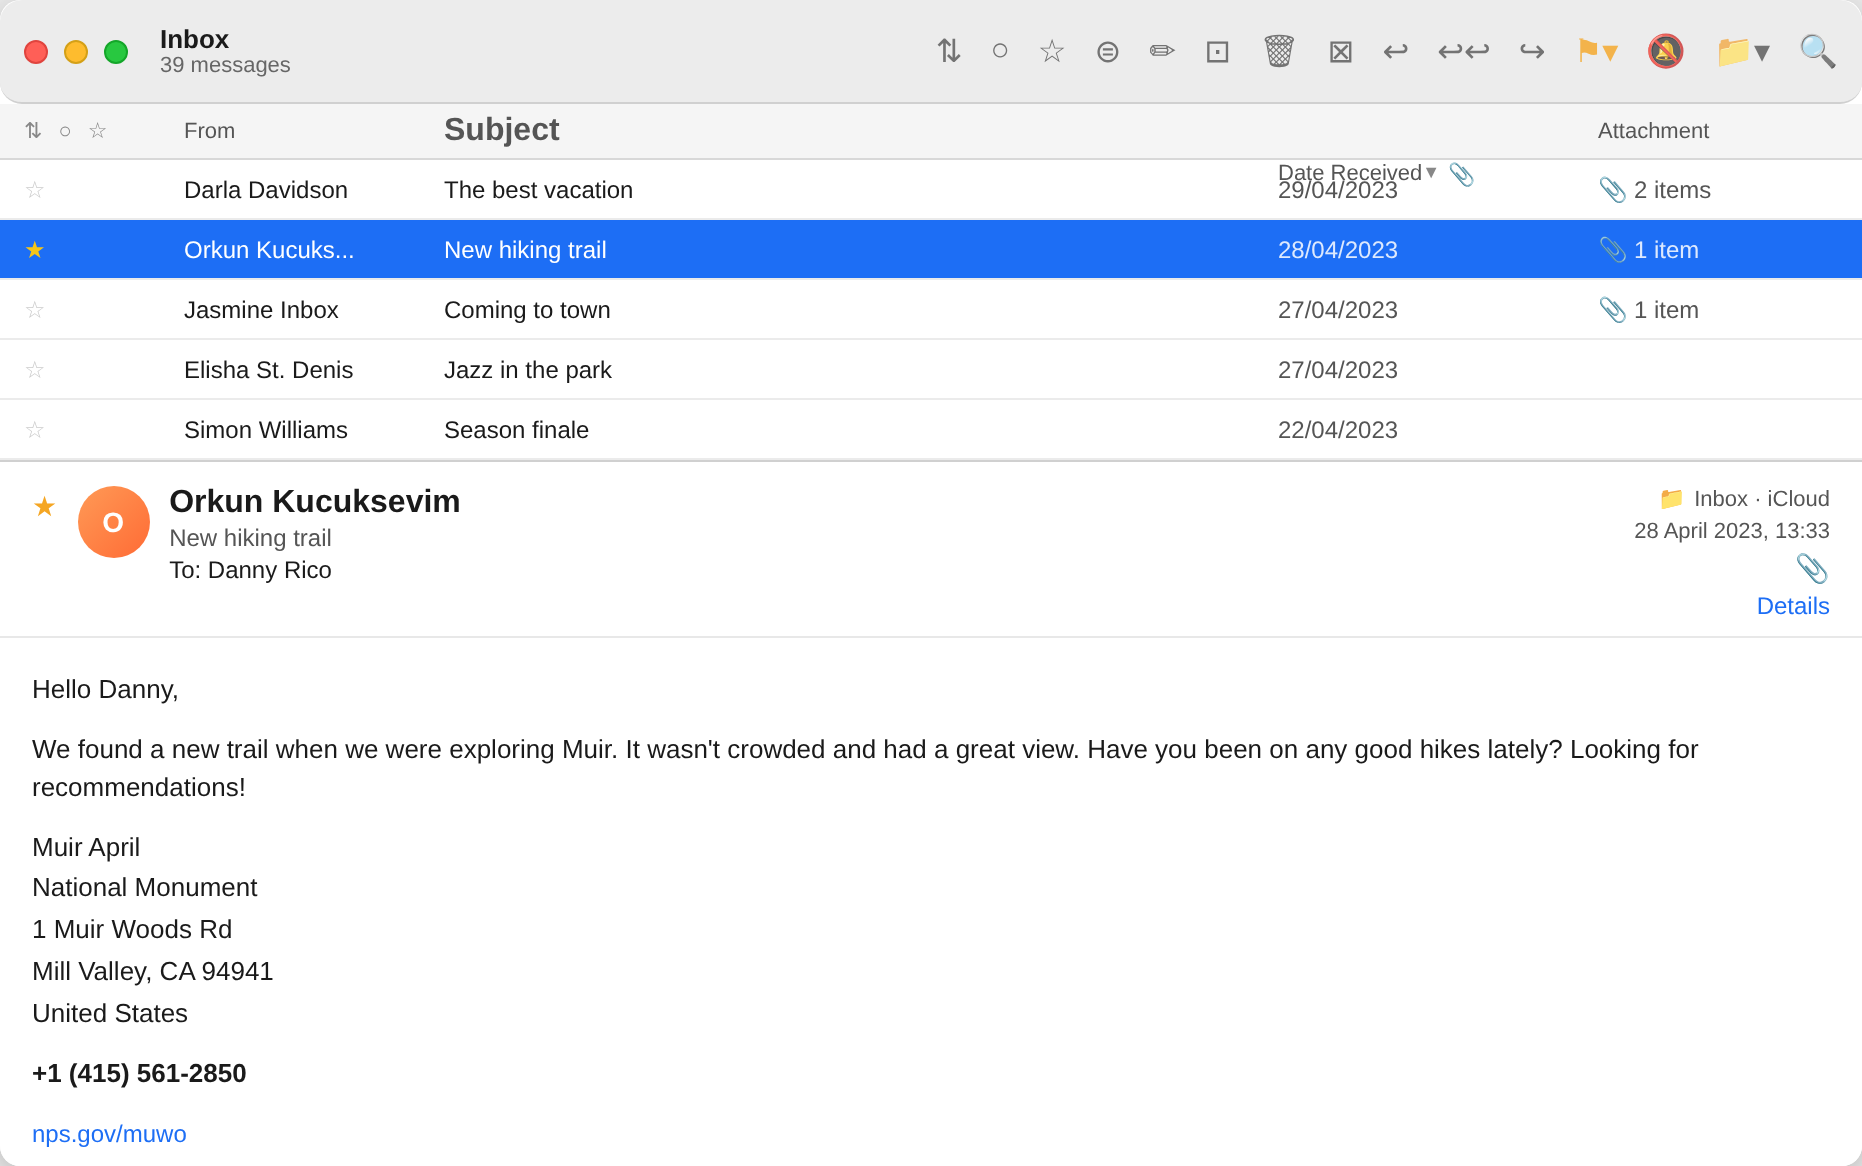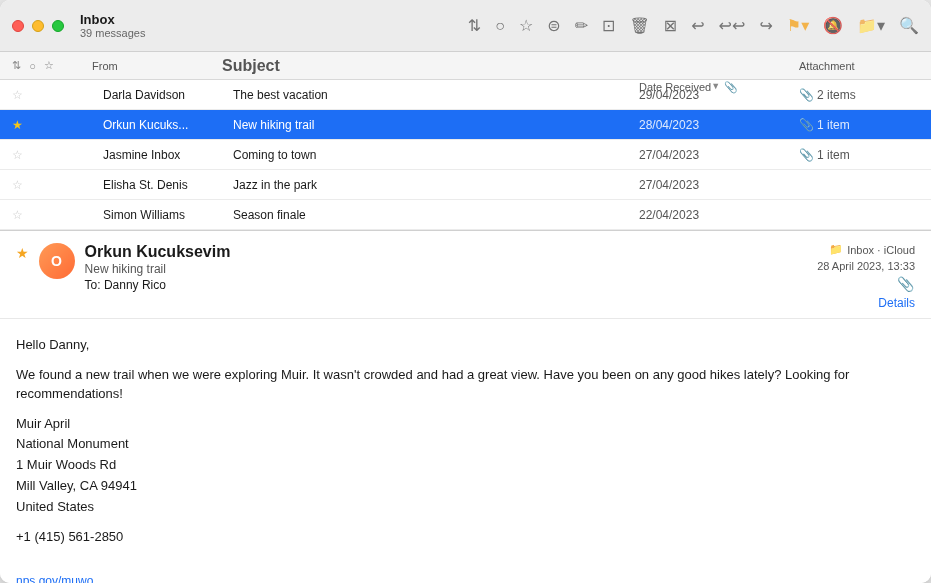--- a/index.html
+++ b/index.html
@@ -27,20 +27,21 @@
     
     .titlebar {
       background: #ececec;
       height: 52px;
       display: flex;
       align-items: center;
       padding: 0 12px;
       border-bottom: 1px solid #d0d0d0;
       flex-shrink: 0;
       position: relative;
+      border-radius: 11px;
     }
     .traffic-lights {
       display: flex;
       gap: 8px;
       align-items: center;
     }
     .traffic-light {
       width: 12px;
       height: 12px;
       border-radius: 50%;
@@ -178,21 +179,20 @@
     .email-row.selected .star-icon.filled { color: #f5c518; }
 
     .email-from {
       width: 130px;
       font-size: 12px;
       font-weight: 500;
       color: #1a1a1a;
       overflow: hidden;
       text-overflow: ellipsis;
       white-space: nowrap;
-      margin-left: 11px;
     }
     .email-subject {
       flex: 1;
       font-size: 12px;
       color: #1a1a1a;
       overflow: hidden;
       text-overflow: ellipsis;
       white-space: nowrap;
     }
     .email-date {
@@ -307,21 +307,22 @@
       flex: 1;
     }
     .detail-body p {
       margin-bottom: 10px;
     }
     .detail-body .address-block {
       margin-bottom: 10px;
       line-height: 1.6;
     }
     .detail-body .phone {
-      margin-bottom: 24px;
+      margin-bottom: 10px;
+      font-weight: bold;
     }
     .detail-body a {
       color: #1d6ef5;
       text-decoration: none;
     }
 
     
     .email-detail::-webkit-scrollbar { width: 6px; }
     .email-detail::-webkit-scrollbar-track { background: transparent; }
     .email-detail::-webkit-scrollbar-thumb { background: #c0c0c0; border-radius: 3px; }

